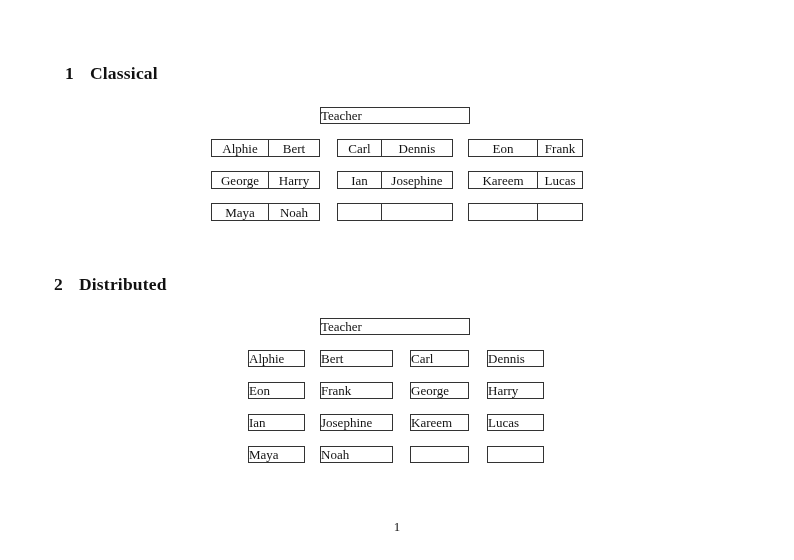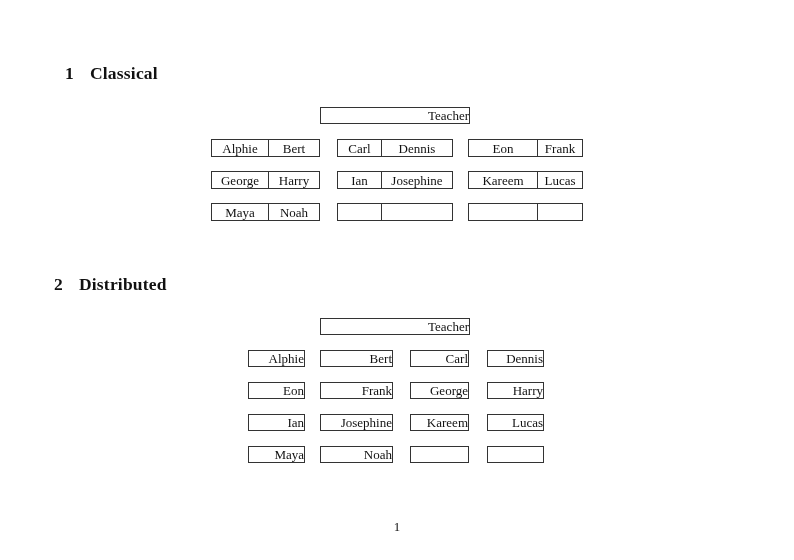--- a/index.html
+++ b/index.html
@@ -18,21 +18,21 @@
     letter-spacing:0.2px;
     white-space:nowrap;
   }
   .heading .sec-num { margin-right:16px; }
   .fbox {
     position:absolute;
     height:17px;
     border:1px solid #333;
     display:flex;
     align-items:center;
-    justify-content:flex-end;
+    justify-content:flex-start;
     font-size:13px;
     line-height:1;
   }
   .pair {
     position:absolute;
     height:18px;
     border:1px solid #333;
     display:flex;
   }
   .pair .cell {

